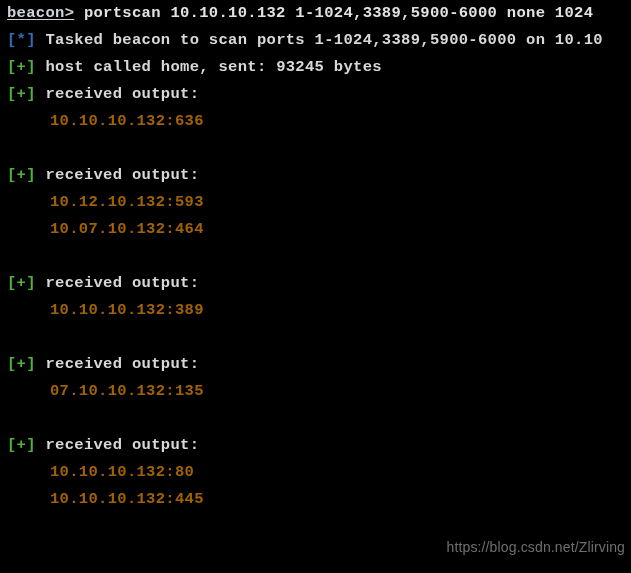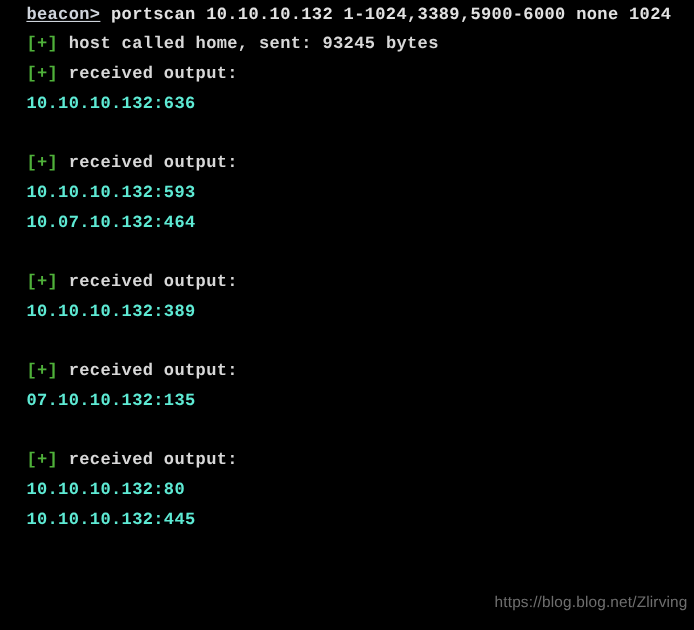--- a/index.html
+++ b/index.html
@@ -24,21 +24,21 @@
     background: #000000;
     padding: 0;
     box-sizing: border-box;
   }
   .line {
     height: 27px;
     line-height: 27px;
     white-space: pre;
     font-size: 15.5px;
     letter-spacing: 0.02em;
-    padding-left: 24px;
+    padding-left: 7px;
     color: #d6d6d6;
     overflow: hidden;
     font-weight: bold;
   }
   .line.blank {
     height: 27px;
   }
   .prompt {
     color: #cfd4dc;
     text-decoration: underline;
@@ -50,53 +50,55 @@
   .tag-info {
     color: #2f6fb5;
   }
   .tag-ok {
     color: #4fb13a;
   }
   .msg {
     color: #d8d8d8;
   }
   .host {
-    color: #5eead4;
+    color: #a16207;
+    margin-left: 43px;
   }
   #watermark {
     position: absolute;
     right: 6px;
     bottom: 18px;
     color: #8e8e8e;
     font-family: "Liberation Sans", sans-serif;
     font-size: 14px;
     font-weight: normal;
     letter-spacing: 0.01em;
     white-space: pre;
     opacity: 0.78;
   }
 </style>
 </head>
 <body>
 
 <div id="terminal">
   <div id="terminal-lines">
       <div class="line"><span class="prompt">beacon&gt;</span><span class="cmd"> portscan 10.10.10.132 1-1024,3389,5900-6000 none 1024</span></div>
+      <div class="line"><span class="tag-info">[*]</span><span class="msg"> Tasked beacon to scan ports 1-1024,3389,5900-6000 on 10.10</span></div>
       <div class="line"><span class="tag-ok">[+]</span><span class="msg"> host called home, sent: 93245 bytes</span></div>
       <div class="line"><span class="tag-ok">[+]</span><span class="msg"> received output:</span></div>
       <div class="line"><span class="host">10.10.10.132:636</span></div>
       <div class="line blank">&nbsp;</div>
       <div class="line"><span class="tag-ok">[+]</span><span class="msg"> received output:</span></div>
-      <div class="line"><span class="host">10.10.10.132:593</span></div>
+      <div class="line"><span class="host">10.12.10.132:593</span></div>
       <div class="line"><span class="host">10.07.10.132:464</span></div>
       <div class="line blank">&nbsp;</div>
       <div class="line"><span class="tag-ok">[+]</span><span class="msg"> received output:</span></div>
       <div class="line"><span class="host">10.10.10.132:389</span></div>
       <div class="line blank">&nbsp;</div>
       <div class="line"><span class="tag-ok">[+]</span><span class="msg"> received output:</span></div>
       <div class="line"><span class="host">07.10.10.132:135</span></div>
       <div class="line blank">&nbsp;</div>
       <div class="line"><span class="tag-ok">[+]</span><span class="msg"> received output:</span></div>
       <div class="line"><span class="host">10.10.10.132:80</span></div>
       <div class="line"><span class="host">10.10.10.132:445</span></div>
     </div>
-  <div id="watermark">https://blog.blog.net/Zlirving</div>
+  <div id="watermark">https://blog.csdn.net/Zlirving</div>
 </div>
 
 </body></html>

